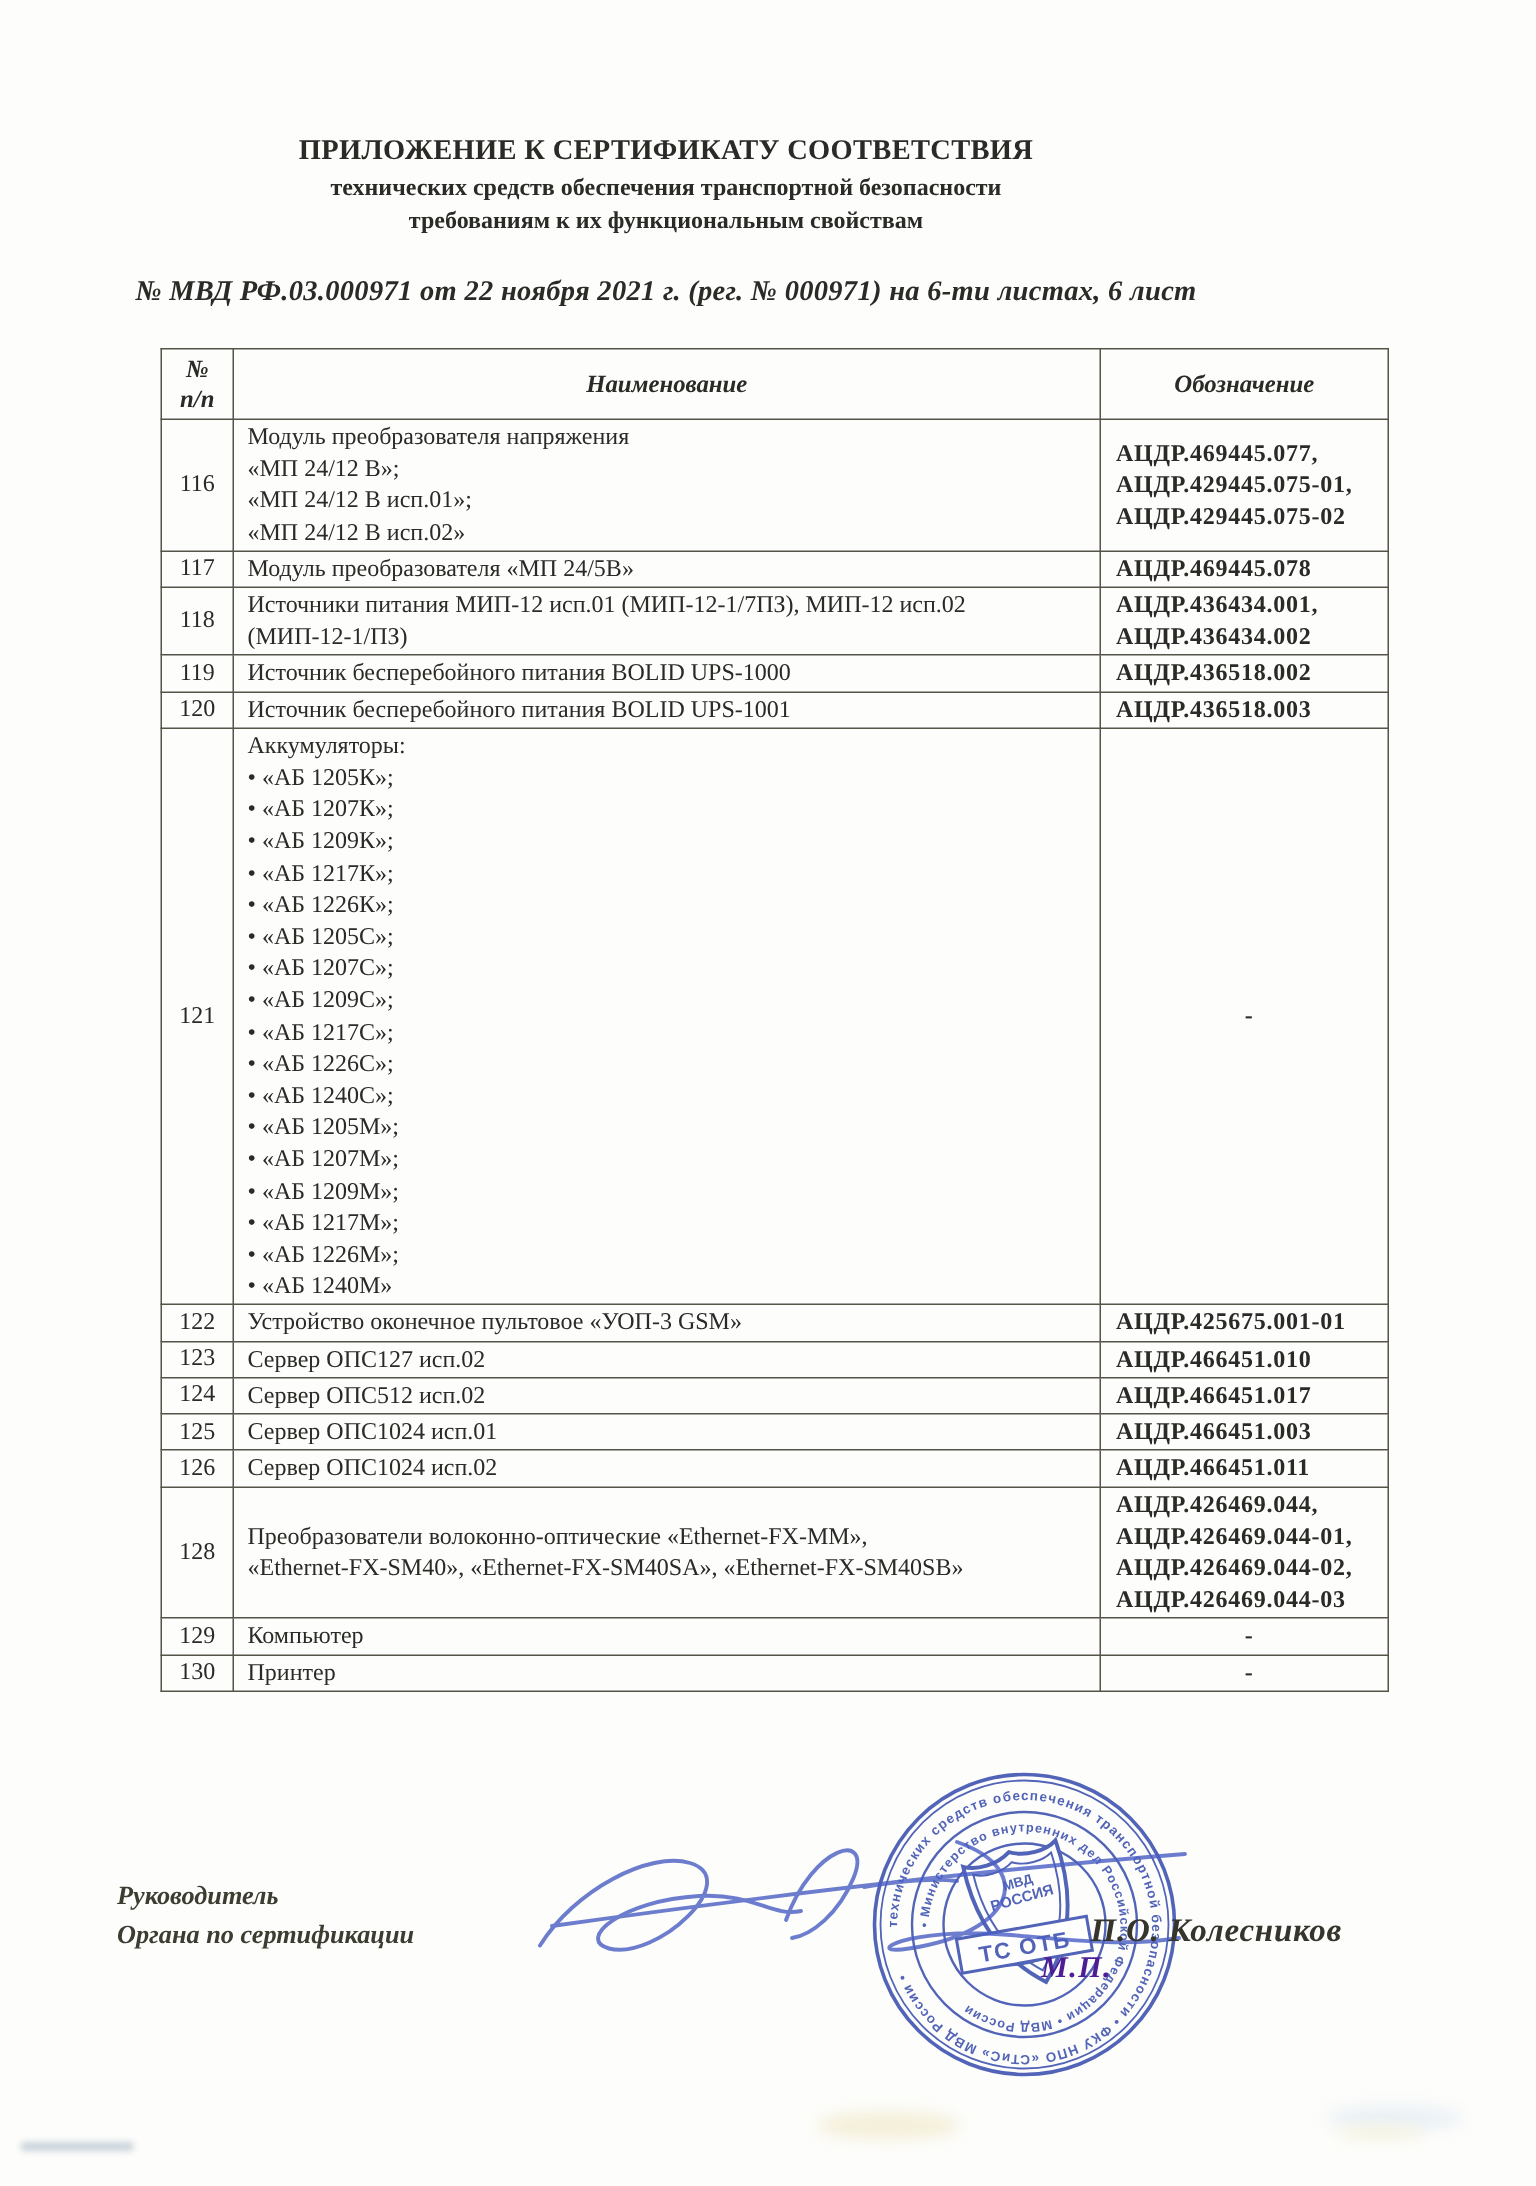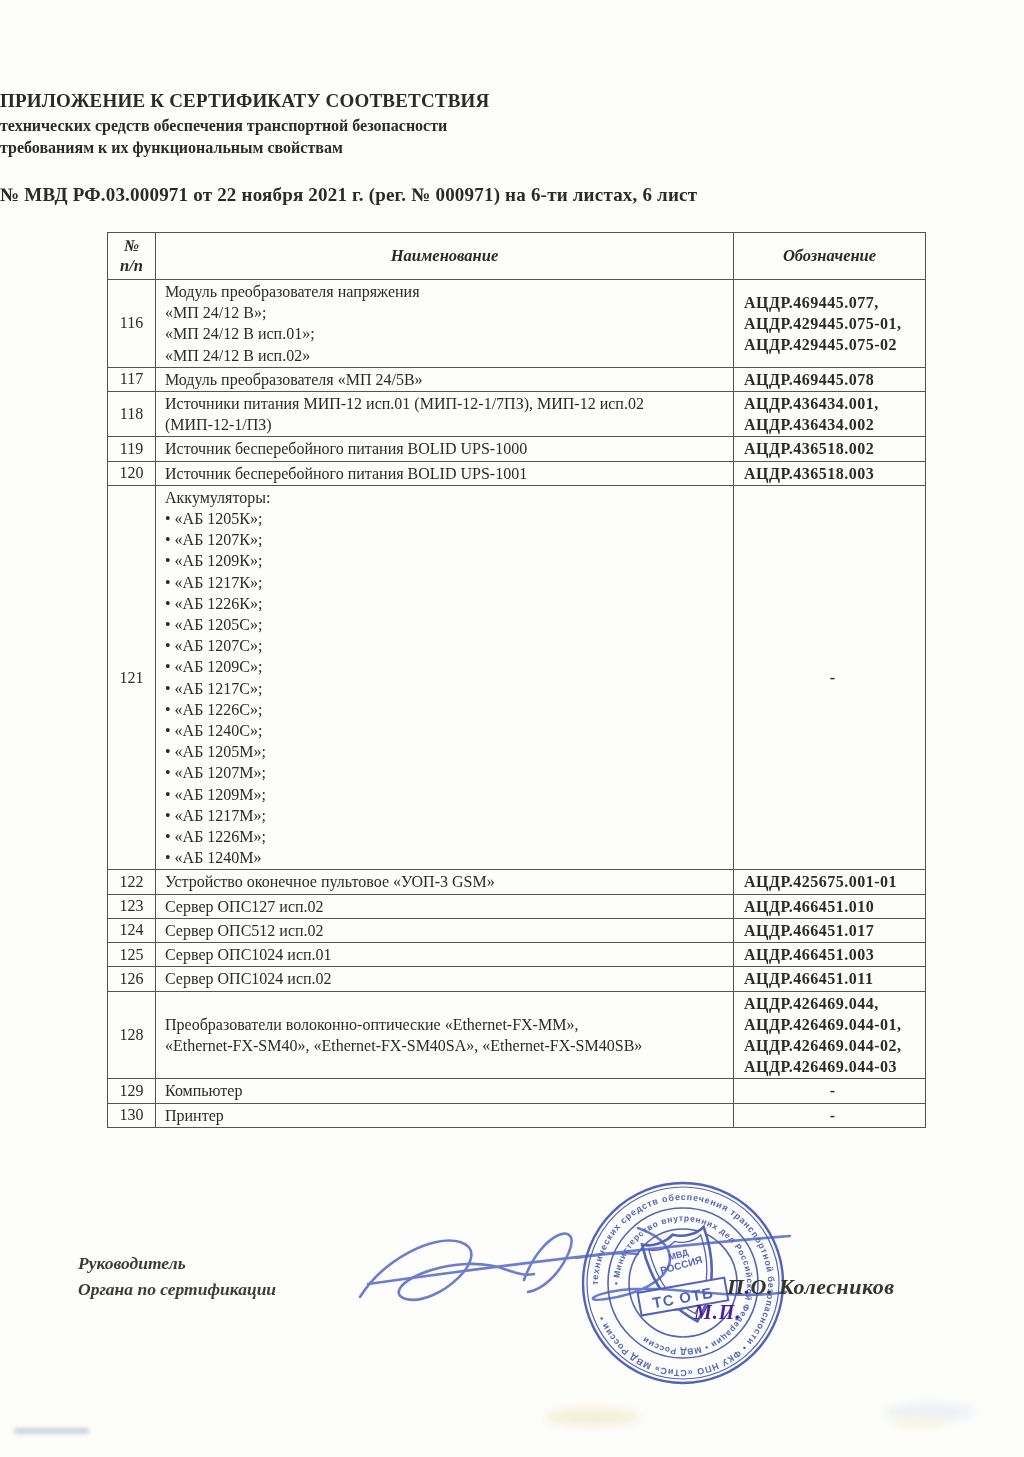--- a/index.html
+++ b/index.html
@@ -7,25 +7,25 @@
     width:1024px;height:1457px;
     background:#fdfdfb;
     font-family:"Liberation Serif","DejaVu Serif",serif;
     color:#2a2a26;
     position:relative;
     overflow:hidden;
   }
   .page{position:absolute;inset:0;}
 
   
-  .doc-header{position:absolute;left:0;top:90px;width:888px;text-align:left;}
+  .doc-header{position:absolute;left:0;top:90px;width:888px;text-align:center;}
   .title-1{font-weight:bold;font-size:19px;letter-spacing:.2px;}
   .title-2{font-weight:bold;font-size:16px;margin-top:5px;}
   .title-3{font-weight:bold;font-size:16px;margin-top:4px;}
-  .doc-num{font-weight:bold;font-size:19px;margin-top:27px;letter-spacing:.2px;}
+  .doc-num{font-weight:bold;font-size:19px;margin-top:27px;letter-spacing:.2px;font-style:italic;}
 
   
   table.cert{
     position:absolute;left:107px;top:232px;width:818px;
     border-collapse:collapse;table-layout:fixed;
     font-size:16px;
   }
   table.cert th,table.cert td{
     border:1.4px solid #565349;
     vertical-align:middle;

